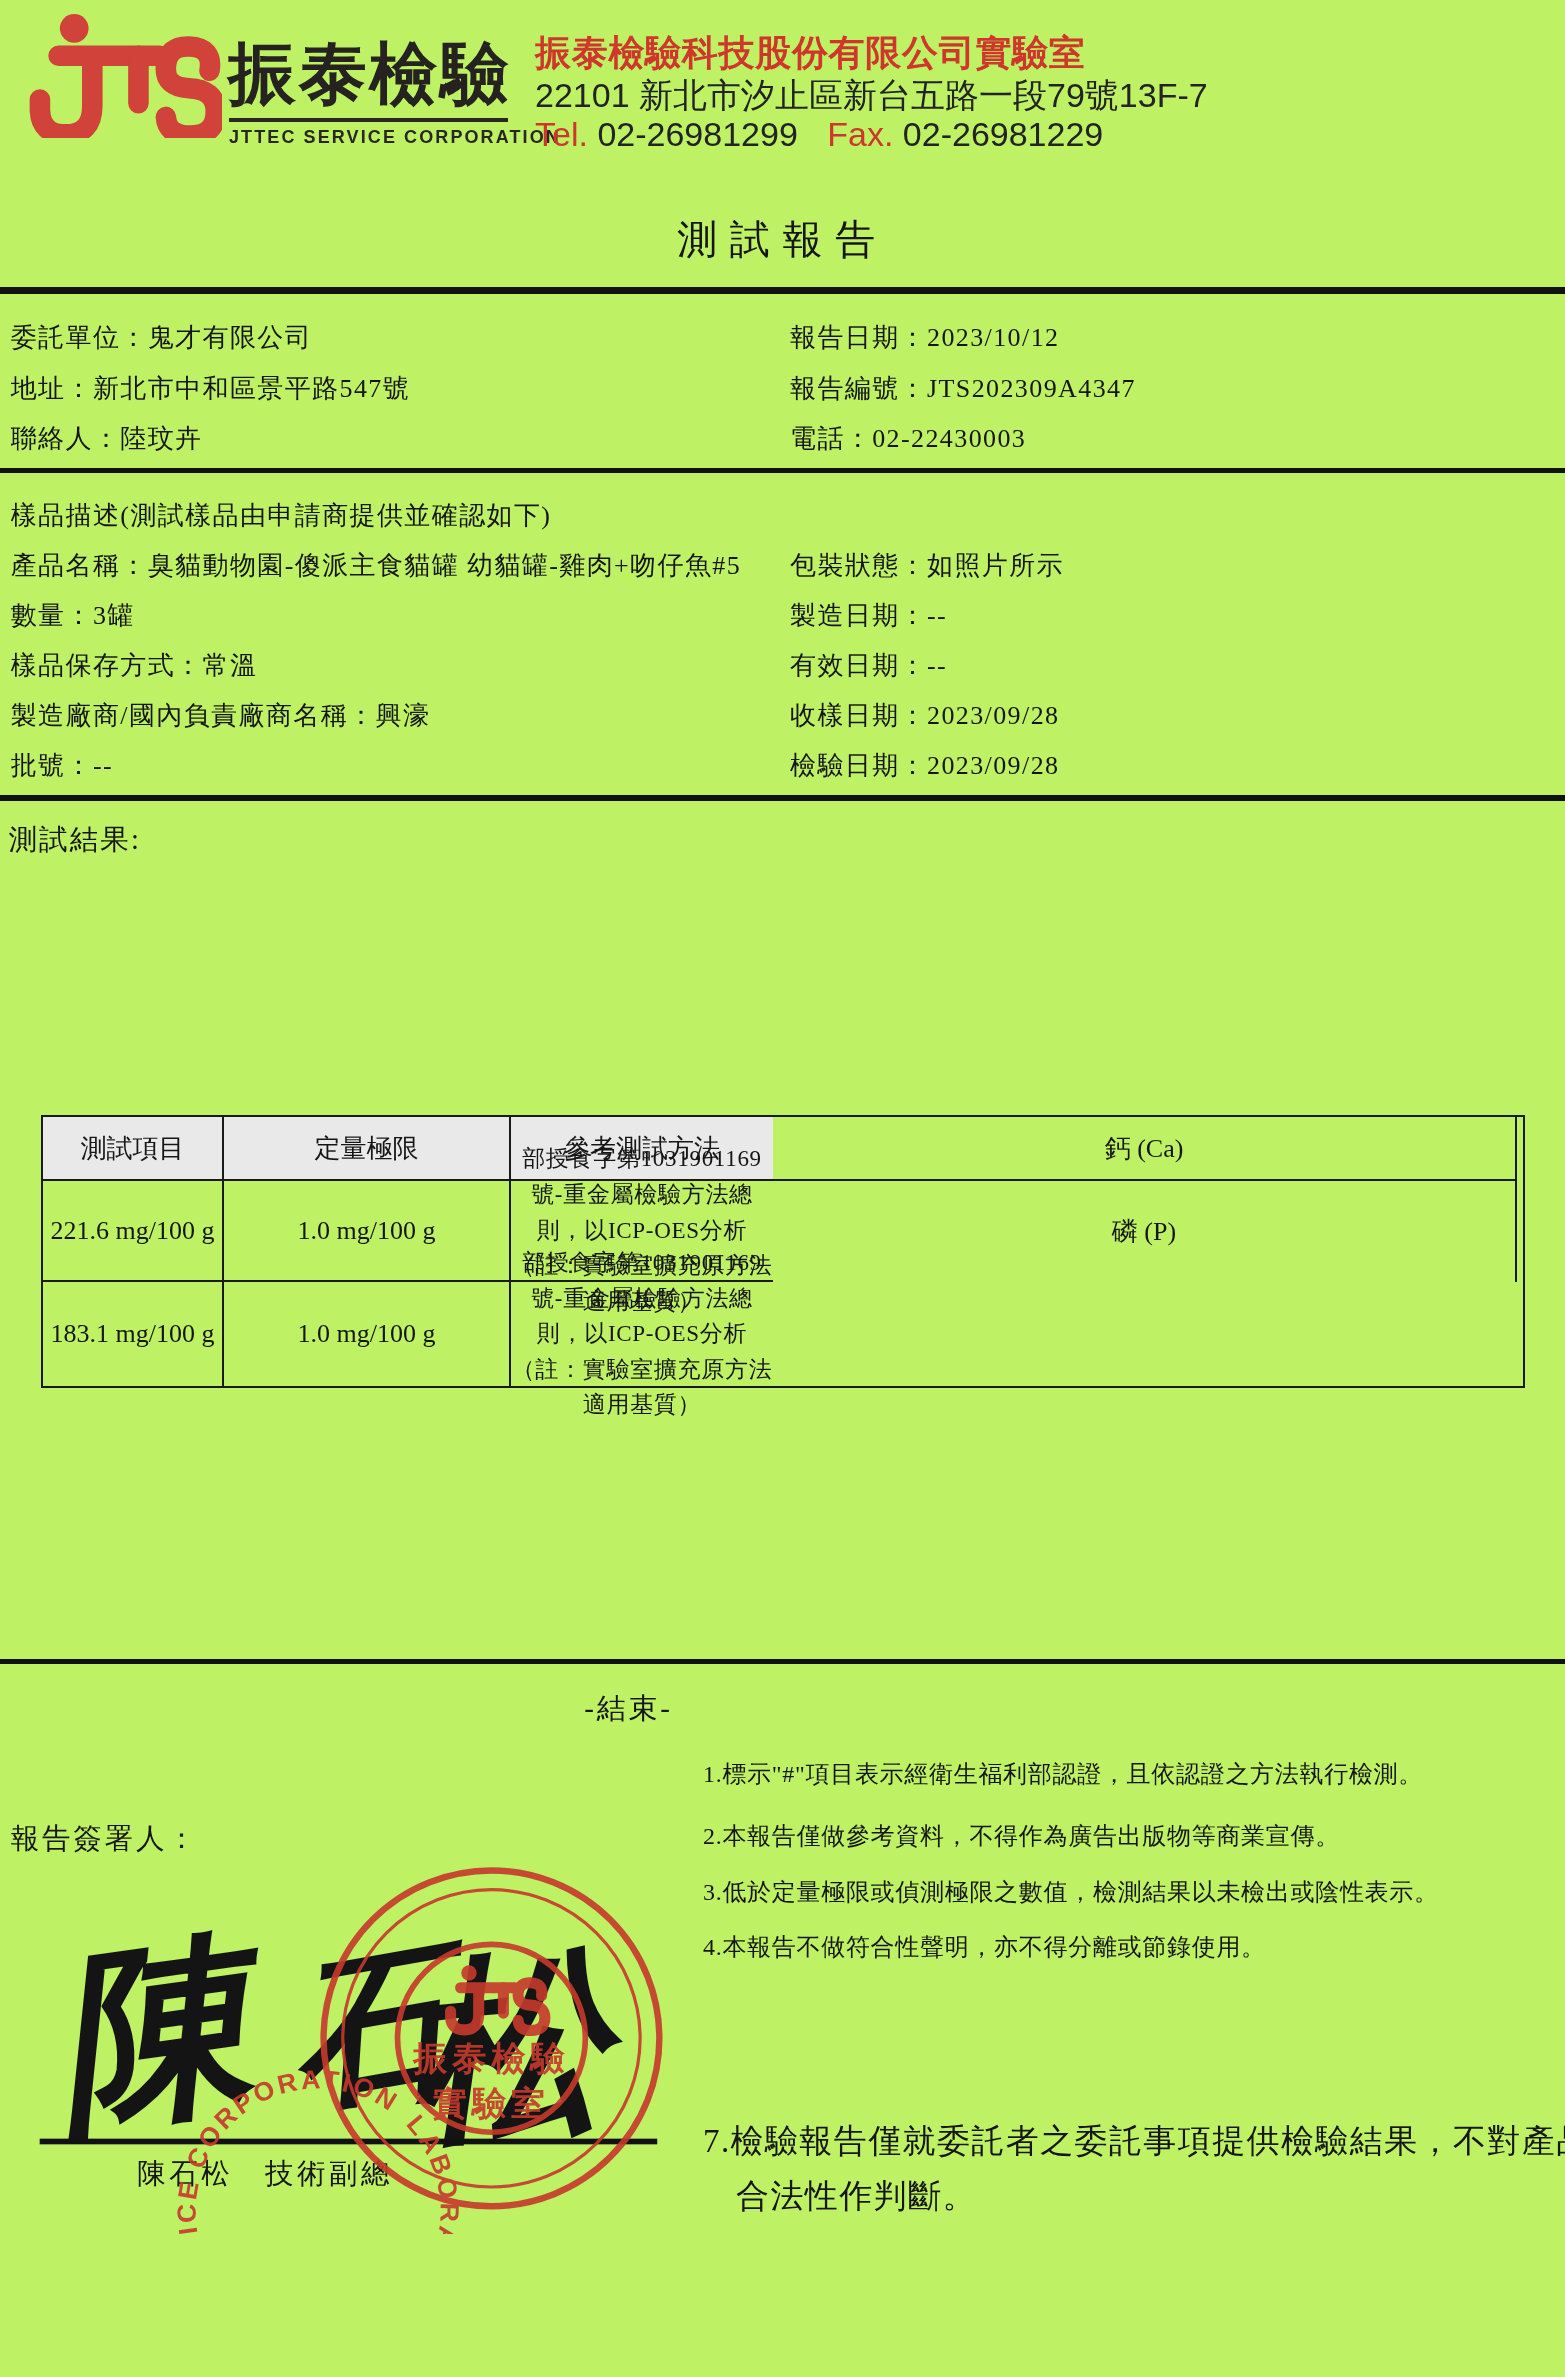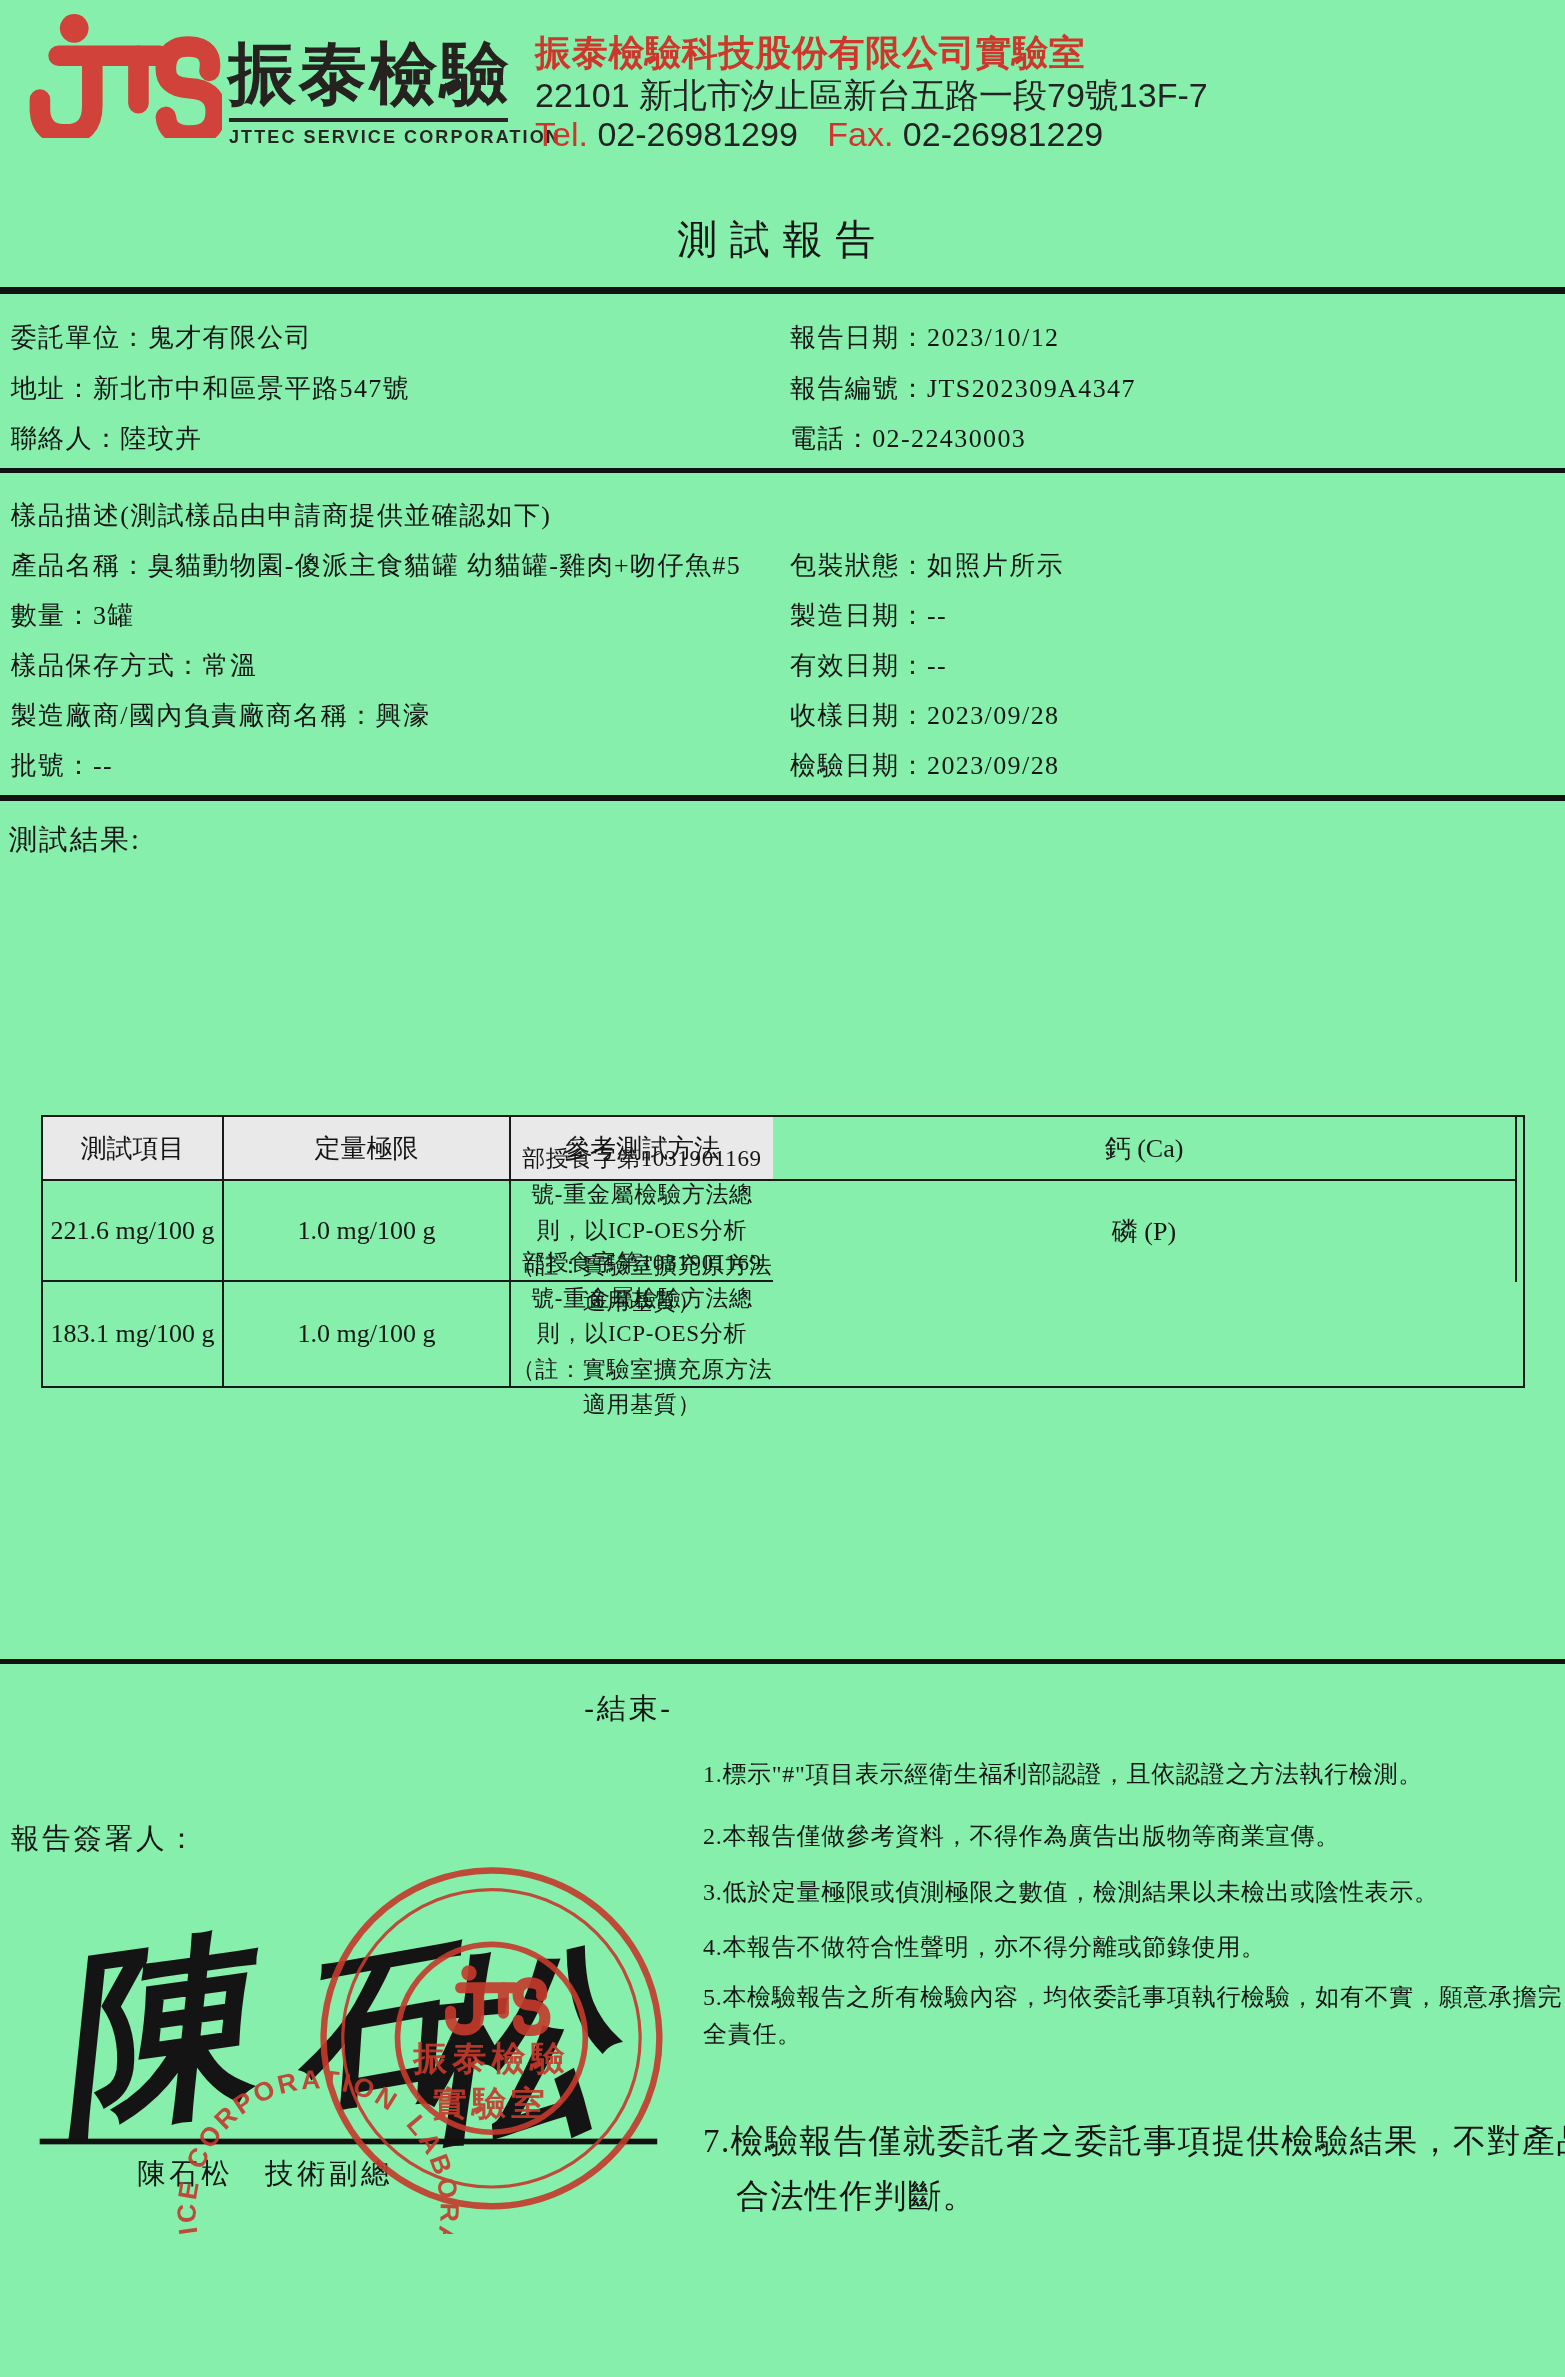--- a/index.html
+++ b/index.html
@@ -1,17 +1,17 @@
 <!DOCTYPE html>
 <html style="font-size:11.4px"><head>
 <meta charset="utf-8">
 <style>
   html,body { margin:0; padding:0; background:#888; }
   .page {
-    position:relative; width:1565px; height:2377px; background:#86efac;
+    position:relative; width:1565px; height:2377px; background:#bef264;
     font-family:"Liberation Serif","DejaVu Serif",serif; color:#161616;
     overflow:hidden; margin:0 auto;
   }
   .rule { position:absolute; left:0; width:1565px; background:#121212; }
 
   
   .logo-mark { position:absolute; left:10px; top:11.4px; width:212px; height:127px; color:#d0423a; }
   .brand { position:absolute; left:228px; top:28.5px; font-family:"Liberation Sans",sans-serif;
            font-weight:bold; font-size:68px; letter-spacing:2.8px; color:#262220; }
   .brand-rule { position:absolute; left:229px; top:118px; width:279px; height:3.6px; background:#2a2624; }
@@ -171,21 +171,20 @@
   <div class="rule" style="top:1659px;height:5px;"></div>
   <div class="end-marker">-結束-</div>
 
   <div class="f-signer">報告簽署人：</div>
 
   <div class="notes">
     <div class="note" style="top:5.7px;">1.標示"#"項目表示經衛生福利部認證，且依認證之方法執行檢測。</div>
     <div class="note" style="top:68px;">2.本報告僅做參考資料，不得作為廣告出版物等商業宣傳。</div>
     <div class="note" style="top:124px;">3.低於定量極限或偵測極限之數值，檢測結果以未檢出或陰性表示。</div>
     <div class="note" style="top:179px;">4.本報告不做符合性聲明，亦不得分離或節錄使用。</div>
-    <div class="note" style="top:229px;">5.本檢驗報告之所有檢驗內容，均依委託事項執行檢驗，如有不實，願意承擔完全責任。</div>
     <div class="note note-7" style="top:364px;">7.檢驗報告僅就委託者之委託事項提供檢驗結果，不對產品合法性作判斷。</div>
   </div>
 
   <svg class="sig-svg" viewBox="0 0 960 520">
 
     <g font-family="'Liberation Serif',serif" font-style="italic" font-weight="600" fill="#141414">
       <text x="50" y="350" font-size="272" transform="rotate(-8 50 350)">陳</text>
       <text x="380" y="325" font-size="225" transform="rotate(-10 380 325)">石</text>
       <text x="545" y="368" font-size="278" transform="rotate(-6 545 368)">松</text>
     </g>

